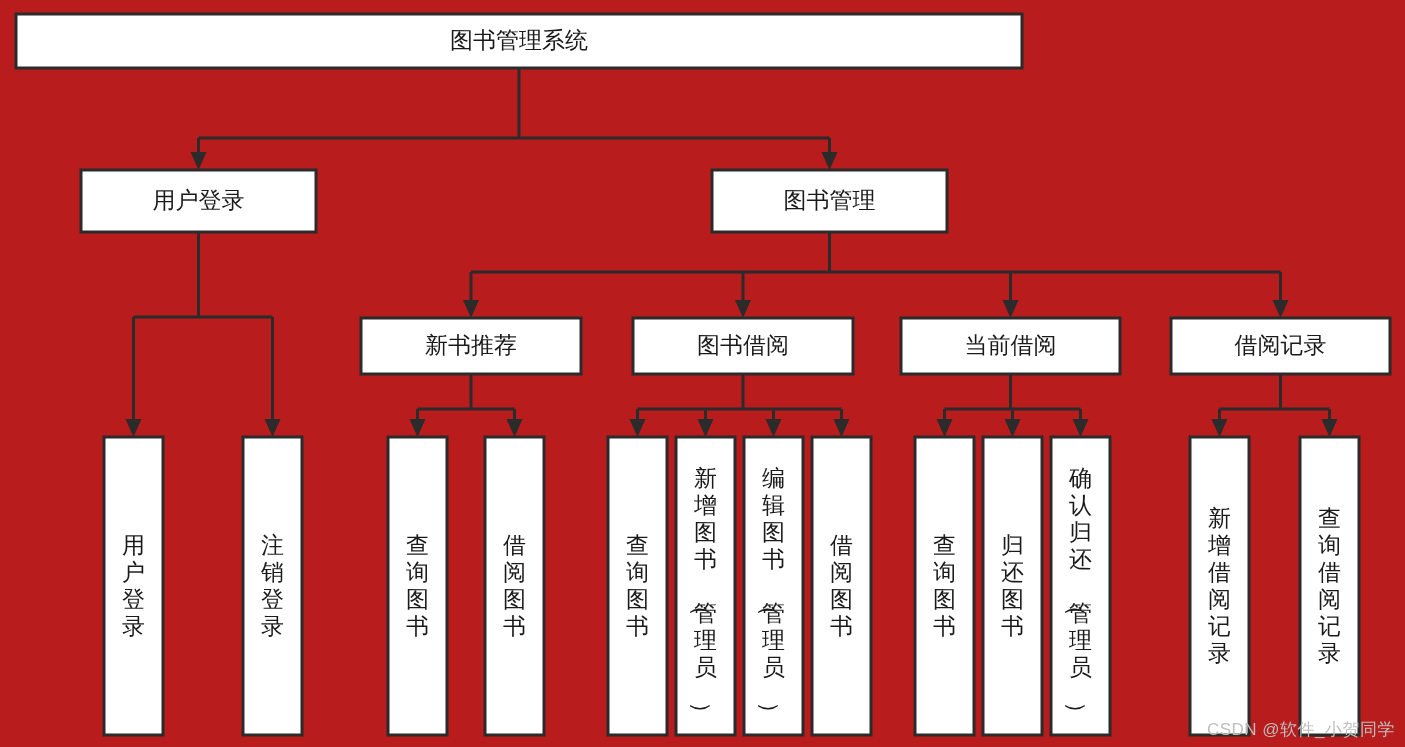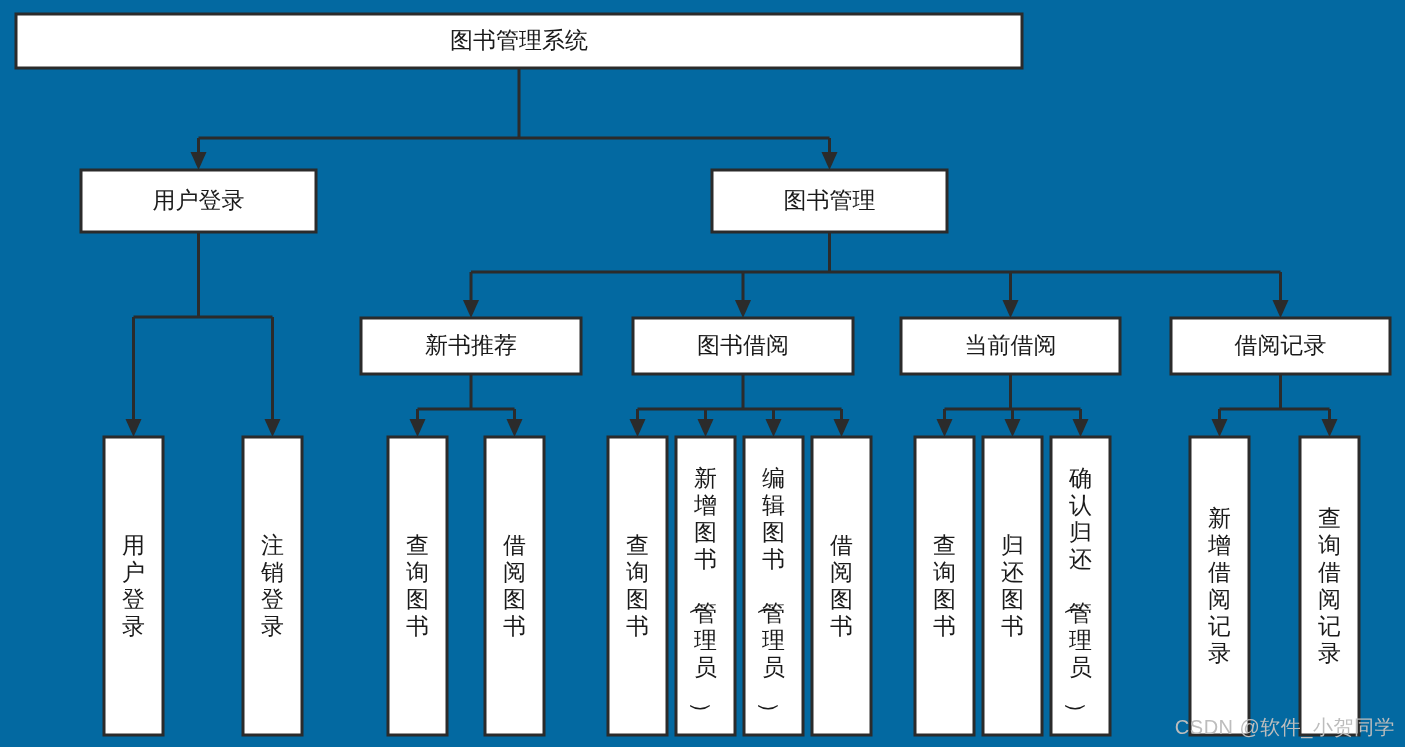--- a/index.html
+++ b/index.html
@@ -11,21 +11,21 @@
   body {
     width: 1405px;
     height: 747px;
     font-family: "Liberation Sans", "DejaVu Sans", sans-serif;
     overflow: hidden;
   }
   #diagram-root {
     position: relative;
     width: 1405px;
     height: 747px;
-    background: #0369a1;
+    background: #b91c1c;
   }
   svg#tree-svg {
     position: absolute;
     left: 0;
     top: 0;
     width: 1405px;
     height: 747px;
   }
   .node-box {
     fill: #ffffff;
@@ -53,21 +53,21 @@
     fill: #1a1a1a;
     font-family: "Liberation Sans", "DejaVu Sans", sans-serif;
     font-size: 23px;
     text-anchor: middle;
   }
   .watermark {
     position: absolute;
     right: 10px;
     bottom: 6px;
     font-family: "Liberation Sans", "DejaVu Sans", sans-serif;
-    font-size: 20px;
+    font-size: 17px;
     color: #bdbdbd;
     white-space: nowrap;
     letter-spacing: 0.5px;
     user-select: none;
   }
 </style>
 </head>
 <body>
 
 <div id="diagram-root">

